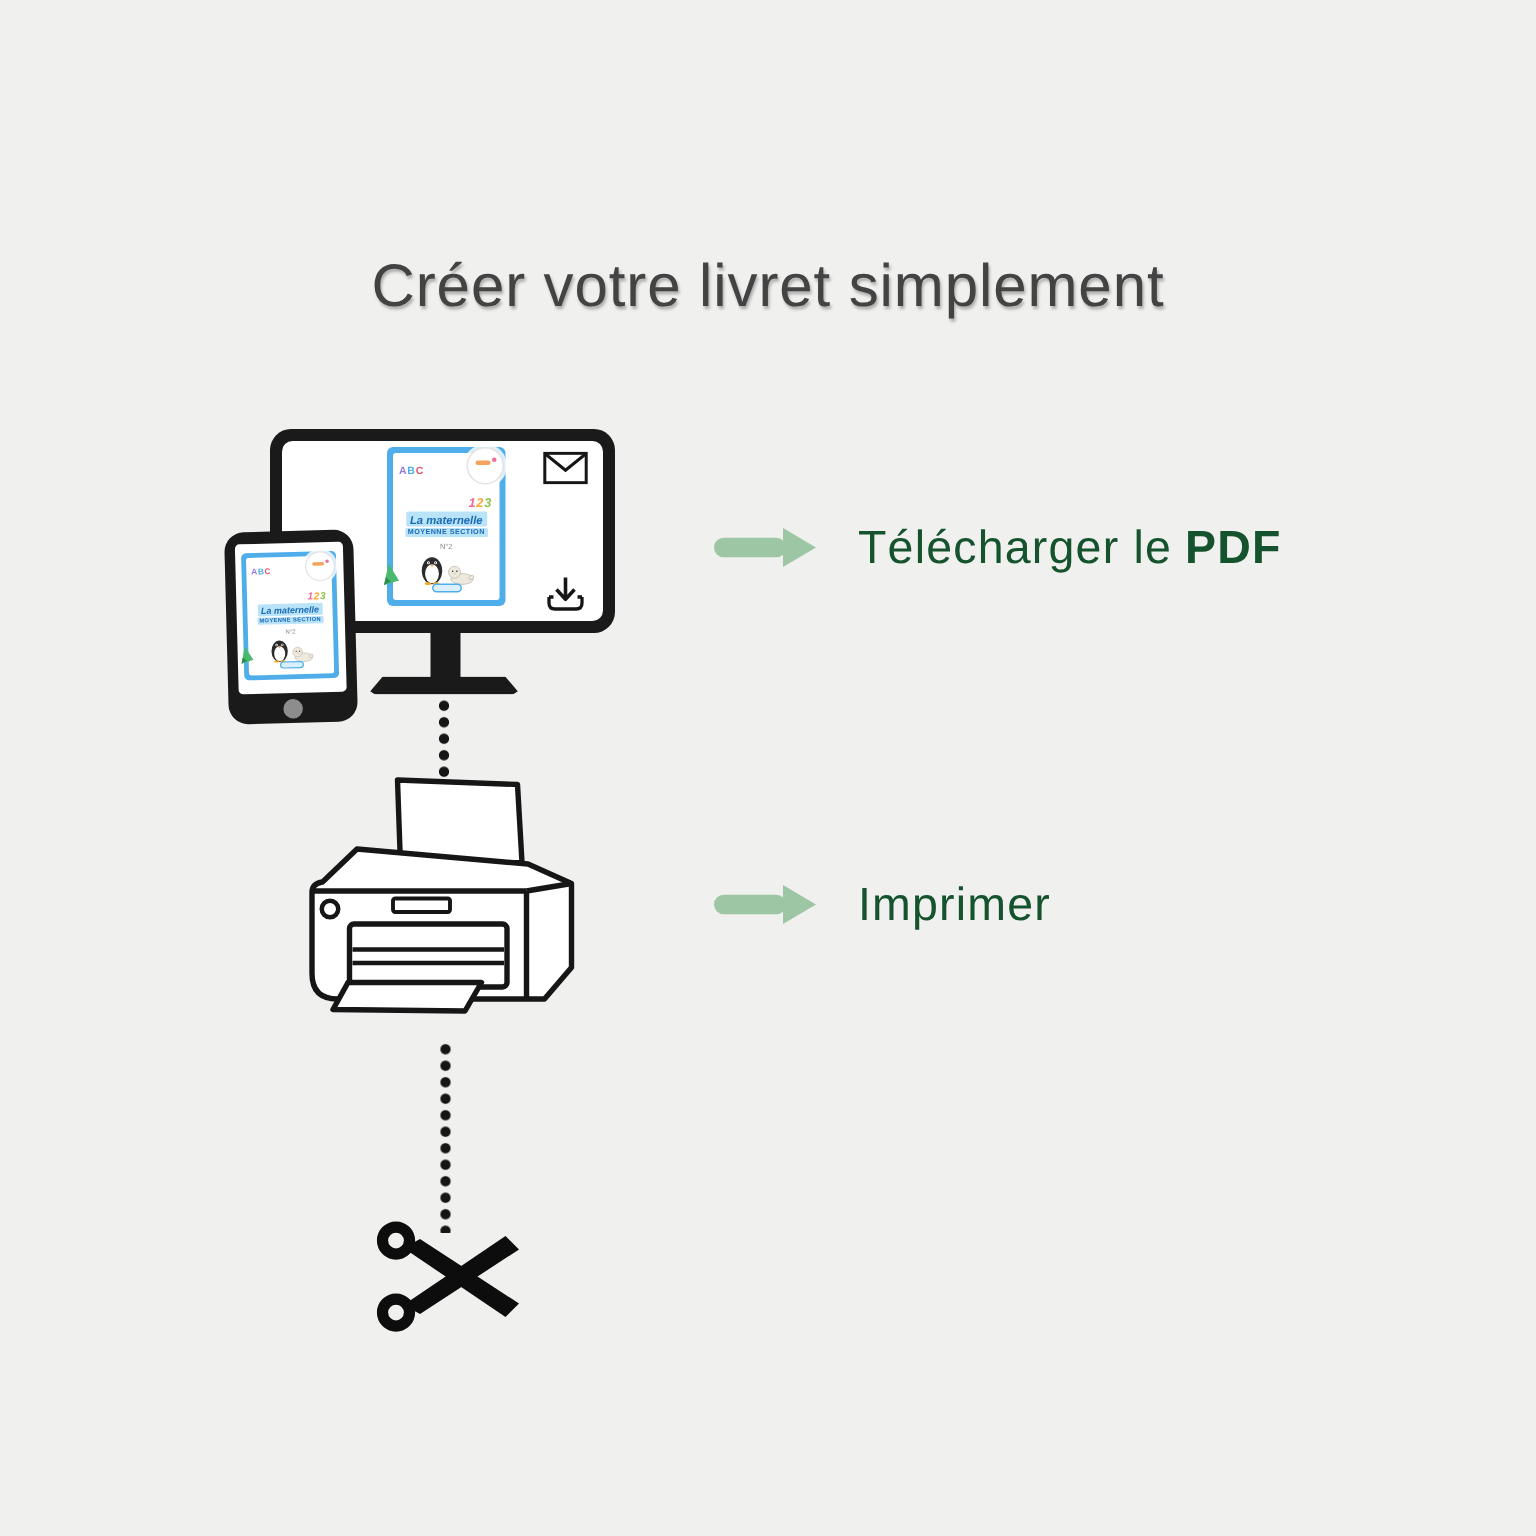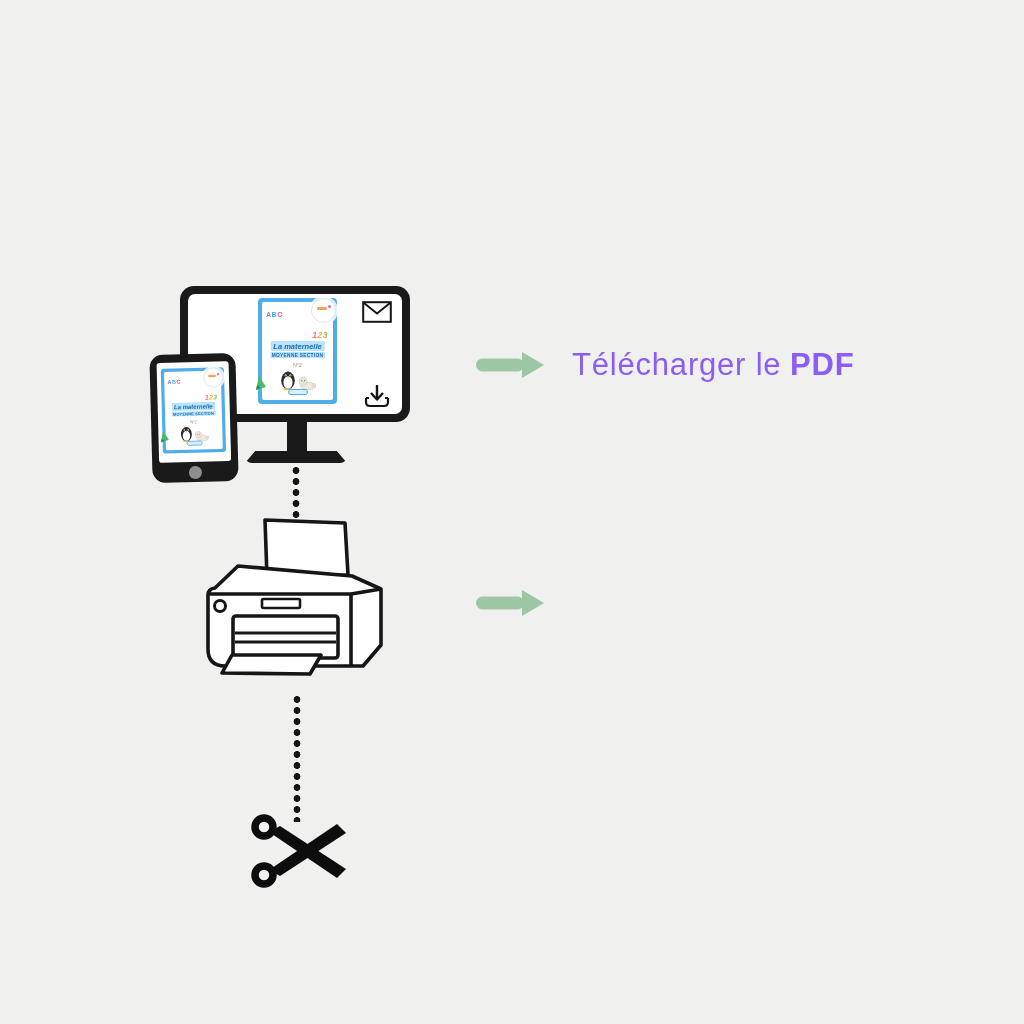--- a/index.html
+++ b/index.html
@@ -15,21 +15,21 @@
   .page-title{
     position:absolute;top:142px;left:0;width:100%;
     text-align:center;font-size:40px;letter-spacing:.6px;
     color:#434343;font-weight:500;
     text-shadow:1px 2px 2px rgba(0,0,0,.28);
   }
 
   
   .step-row{position:absolute;left:476px;height:52px;display:flex;align-items:center;gap:28px}
   .row-1{top:339px}.row-2{top:577px}.row-3{top:824px}
-  .step-label{font-size:31px;color:#8b5cf6;letter-spacing:.8px;white-space:nowrap}
+  .step-label{font-size:31px;color:#14532d;letter-spacing:.8px;white-space:nowrap}
   .lbl-bold{font-weight:700;margin-left:.28em}
   .lbl-bold:empty{display:none}
   .arrow-svg{display:block}
 
   
   .monitor{position:absolute;left:180px;top:286px;width:230px;height:136px;
     background:#1a1a1a;border-radius:14px}
   .monitor-screen{position:absolute;left:8px;top:8px;right:8px;bottom:8px;
     background:#fff;border-radius:7px;overflow:hidden}
   .monitor-neck{position:absolute;left:287px;top:420px;width:20px;height:32px;background:#1a1a1a}
@@ -80,20 +80,21 @@
 
   
   .printer{position:absolute;left:197px;top:518px}
   .scissors{position:absolute;left:251px;top:814px}
 </style>
 </head>
 <body>
 
 <div class="canvas">
 
+  <h1 class="page-title">Créer votre livret simplement</h1>
 
   <div>
     <div class="monitor">
       <div class="monitor-screen">
 
         <div class="cover monitor-cover">
           <div class="cover-inner">
             <div class="cover-letters">
               <span style="color: rgb(155, 123, 212);">A</span><span style="color: rgb(74, 176, 232);">B</span><span style="color: rgb(232, 80, 110);">C</span>
             </div>
@@ -242,16 +243,17 @@
       <polygon points="46,0 68,13 46,26" fill="#9dc7a4"></polygon>
     </svg>
     <span class="step-label"><span>Télécharger le</span><span class="lbl-bold">PDF</span></span>
   </div>
 
   <div class="step-row row-2">
     <svg class="arrow-svg" width="68" height="26" viewBox="0 0 68 26">
       <rect x="0" y="6.5" width="48" height="13" rx="6.5" fill="#9dc7a4"></rect>
       <polygon points="46,0 68,13 46,26" fill="#9dc7a4"></polygon>
     </svg>
+    <span class="step-label"><span>Imprimer</span></span>
   </div>
 
 
 </div>
 
 </body></html>

